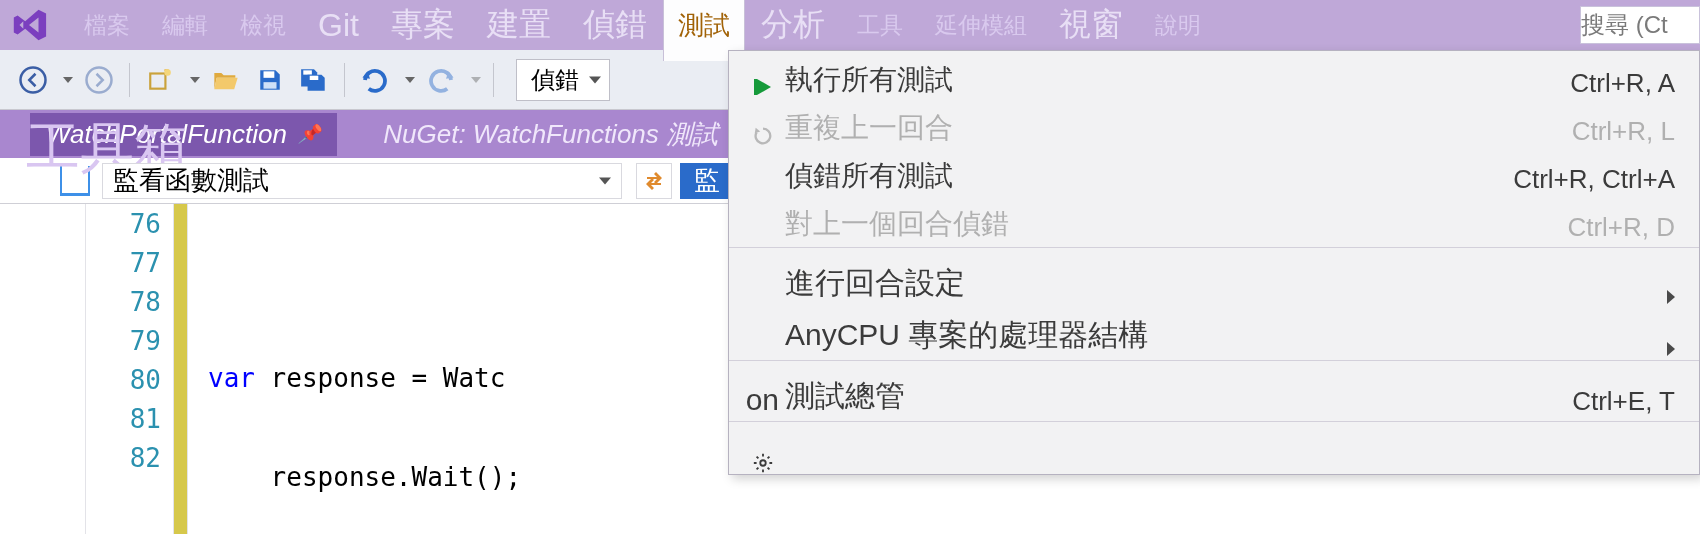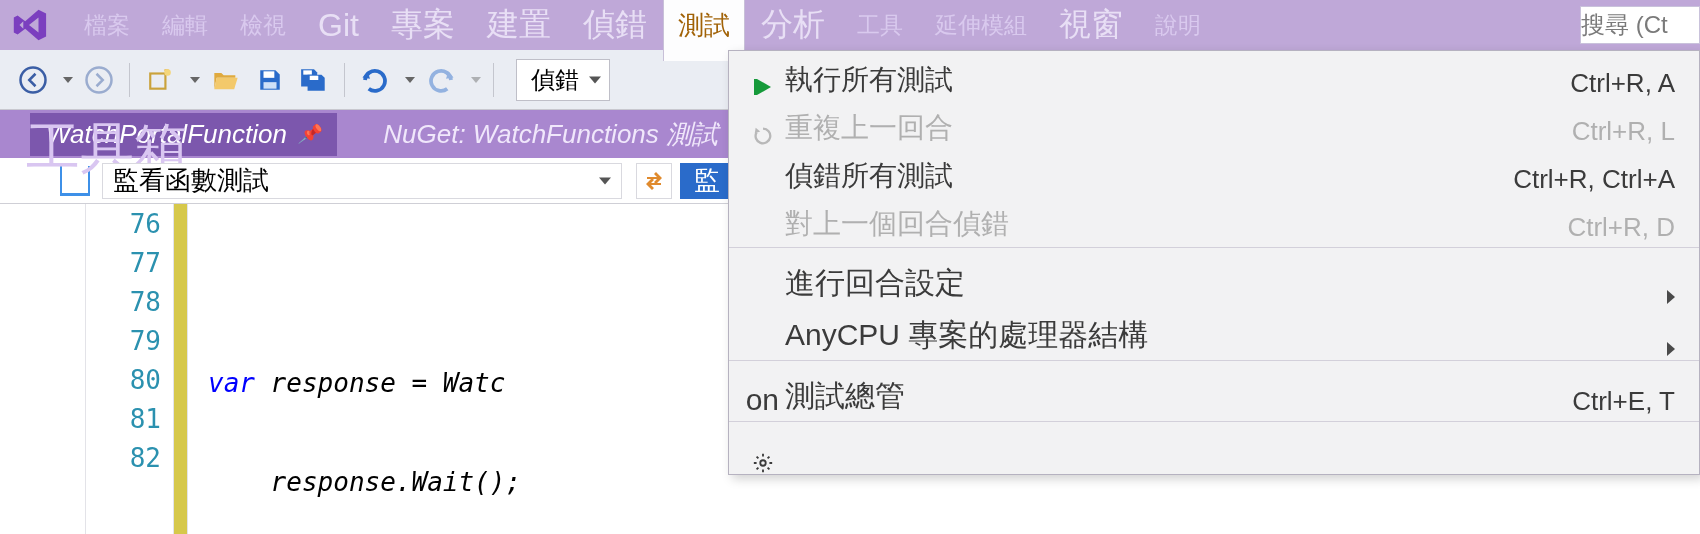--- a/index.html
+++ b/index.html
@@ -194,21 +194,21 @@
     }
     .change-bar .mod {
       background:#d6c84b;
       height:100%;
     }
     .code {
       padding-left:20px;
       white-space:pre;
     }
     .code .kw { color:#0000ff; }
-    .code-line { height:39px; display:flex; align-items:center;font-style:italic;}
+    .code-line { height:39px; display:flex; }
     .linenos .ln { height:39px; display:flex;align-items:center;justify-content:flex-end; }
     .gutter .g  { height:39px; }
     
     .dropdown {
       position:absolute;
       top:50px;
       left:728px;
       right:0;
       background:#f2f2f3;
       border:1px solid #b6b2c0;

